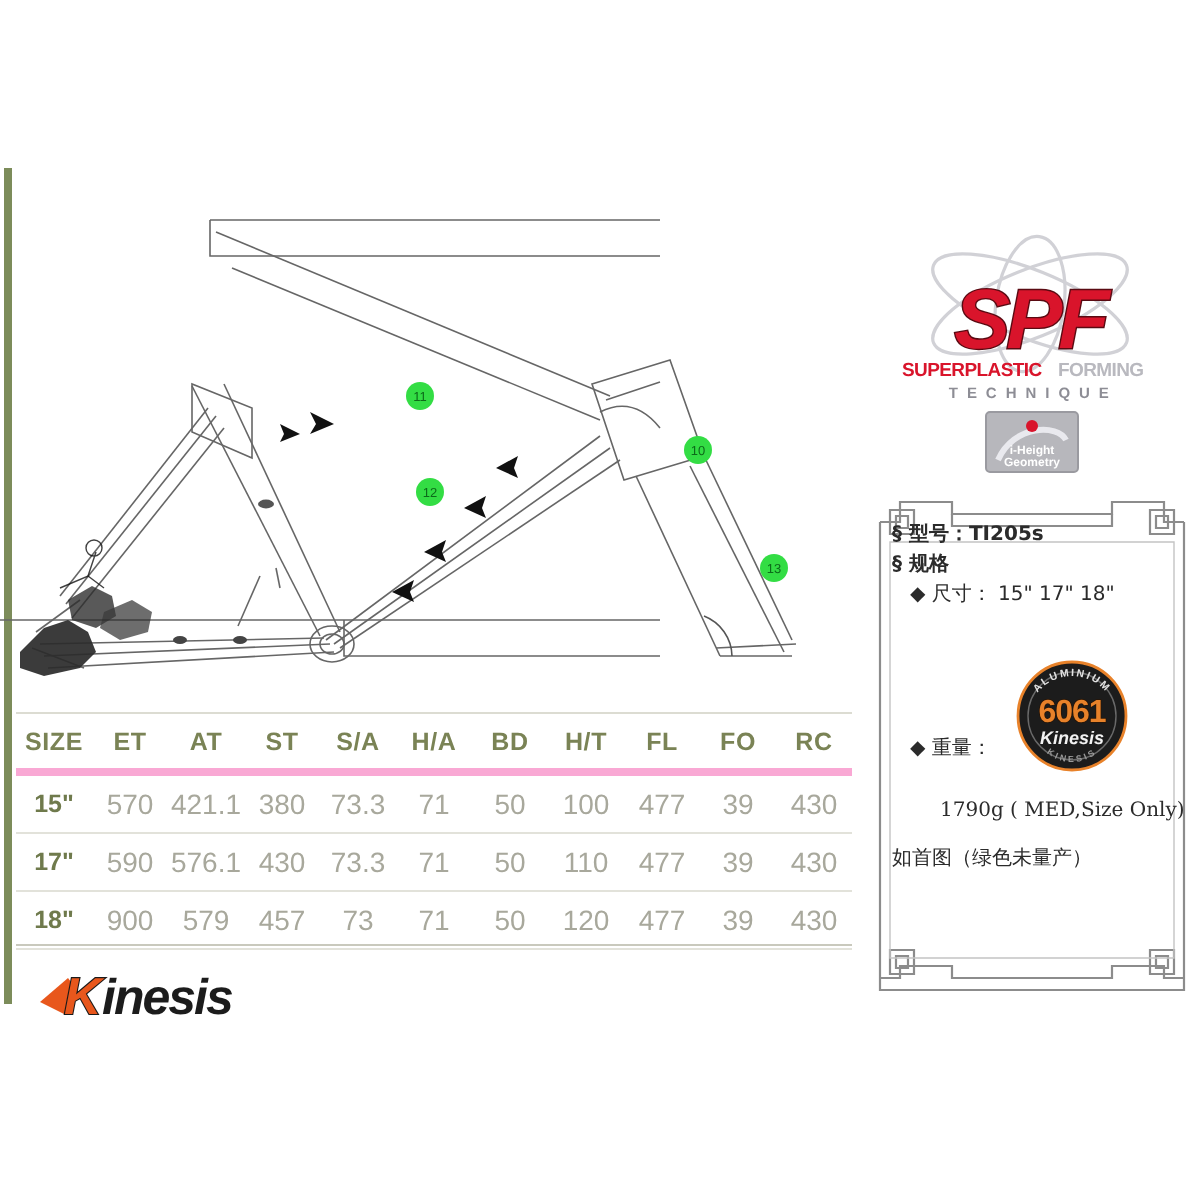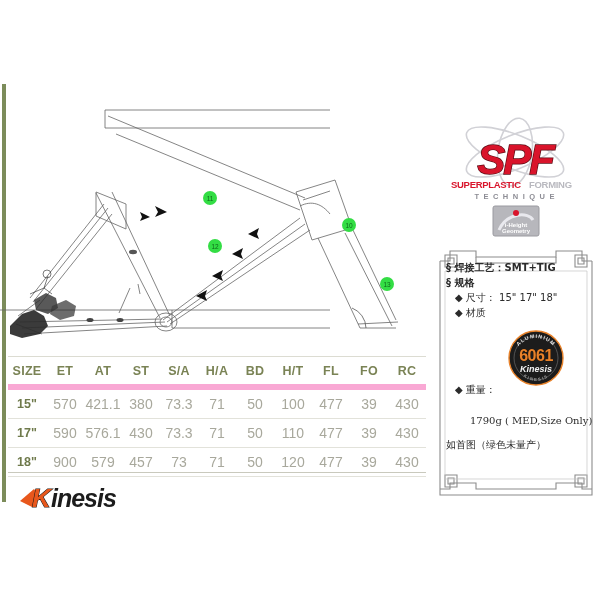--- a/index.html
+++ b/index.html
@@ -26,21 +26,21 @@
   }
   table.sizes{border-collapse:collapse;width:418px;table-layout:fixed;}
   table.sizes th,table.sizes td{
     text-align:center;padding:0;height:28px;vertical-align:middle;
     font-size:14px;
   }
   table.sizes thead th{
     color:#7a8355;font-weight:bold;font-size:12.5px;letter-spacing:.3px;
     height:26px;
   }
-  table.sizes thead tr{border-bottom:6px solid #f9a8d4;}
+  table.sizes thead tr{border-bottom:4px solid #f9a8d4;}
   table.sizes tbody tr{border-bottom:1px solid #e2e2da;}
   table.sizes tbody tr:first-child{border-top:1px solid #e2e2da;}
   table.sizes td{color:#a8a89c;}
   table.sizes td.sz{color:#6f7a4c;font-weight:bold;font-size:12.5px;}
   .tbl-toprule{position:absolute;left:8px;top:356px;width:418px;height:1px;background:#dcdcd2;}
   .tbl-botrule{position:absolute;left:8px;top:472px;width:418px;height:1px;background:#c9c9bd;}
 
   
   .kinesis-logo{position:absolute;left:18px;top:481px;width:160px;height:34px;}
   .kinesis-logo svg{display:block;}
@@ -292,24 +292,23 @@
 
         <path d="M139 232 L139 244 L151 244 L151 232 Z"></path>
         <path d="M142 235 L142 241 L148 241 L148 235 Z"></path>
 
         <path d="M9 28 L9 236 L151 236 L151 28 Z" stroke="#c4c4c4" stroke-width="0.7"></path>
       </g>
     </svg>
 
     <div class="panel-inner">
       <div class="sp-gap-s"></div>
-      <div class="pl b">§ 焊接工艺：SMT+TIG</div>
+      <div class="pl b">§ 型号：TI205s</div>
       <div class="pl b">§ 规格</div>
       <div class="pl ind">◆ 尺寸： 15" 17" 18"</div>
-      <div class="pl ind">◆ 材质</div>
 
       <div class="badge6061">
         <svg viewBox="0 0 60 58" xmlns="http://www.w3.org/2000/svg">
           <defs>
             <path id="arcTop" d="M8 31 A 22 22 0 0 1 52 31"></path>
             <path id="arcBot" d="M10 32 A 20 20 0 0 0 50 32"></path>
           </defs>
           <circle cx="30" cy="29" r="27" fill="#1c1c1c" stroke="#e8822a" stroke-width="1.4"></circle>
           <circle cx="30" cy="29" r="22" fill="none" stroke="#6a6a6a" stroke-width="0.7"></circle>
           <text font-family="'Liberation Sans',sans-serif" font-size="5.2" font-weight="bold" fill="#e3e3e3" letter-spacing="1.1">

